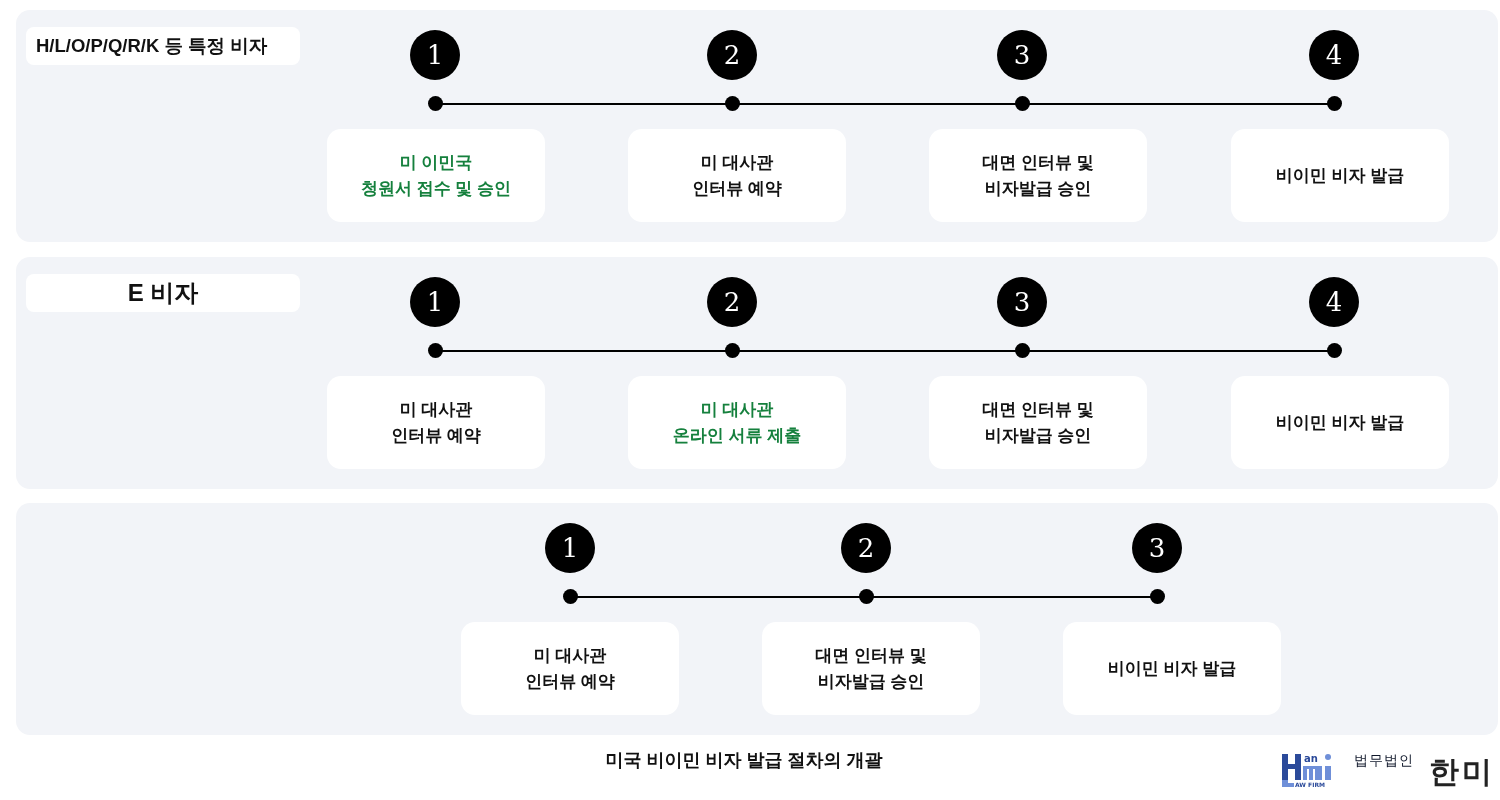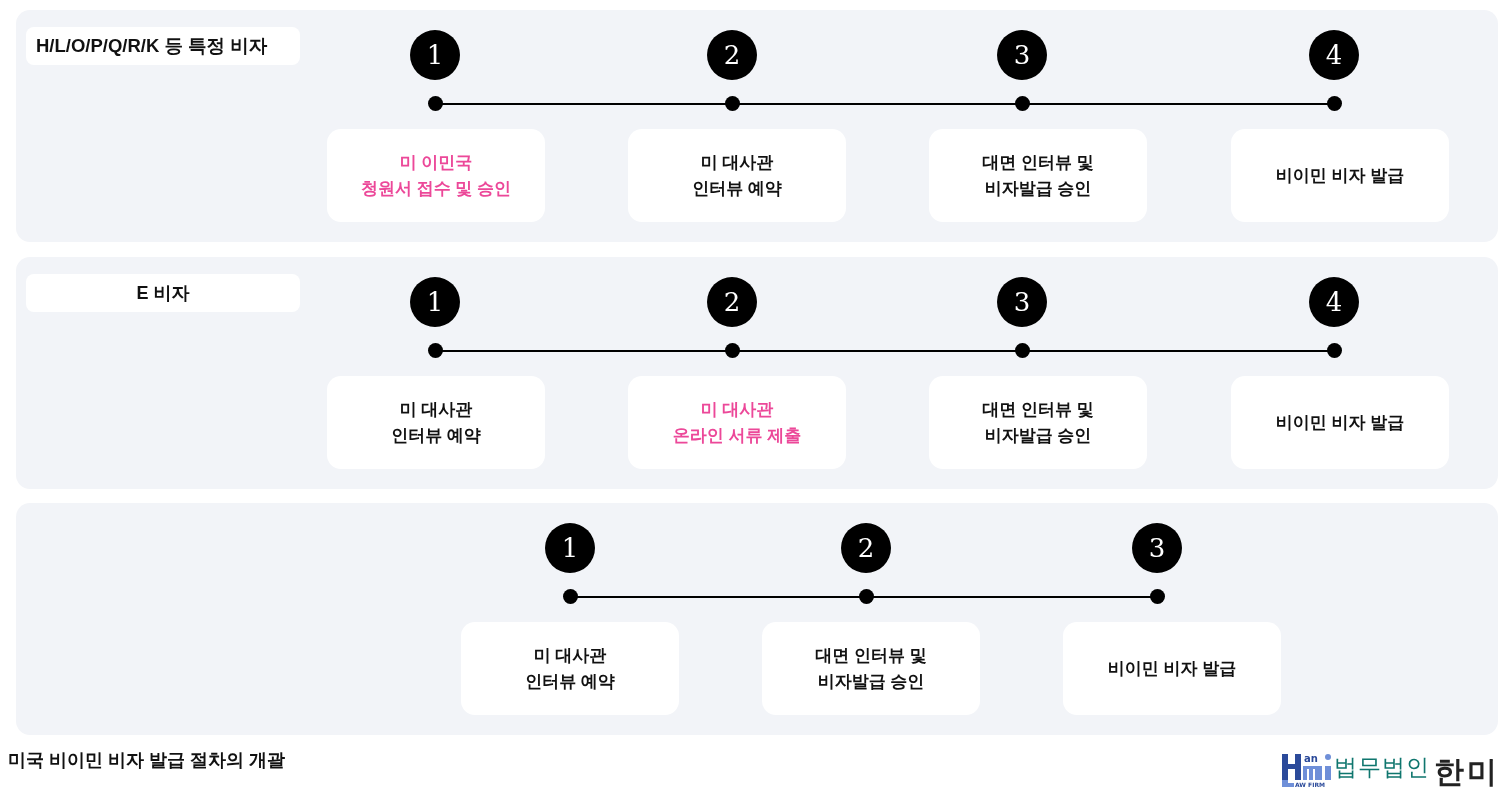--- a/index.html
+++ b/index.html
@@ -16,21 +16,21 @@
     }
     .panel-label {
       position: absolute;
       left: 10px;
       top: 17px;
       width: 274px;
       height: 38px;
       background: #ffffff;
       border-radius: 8px;
       font-weight: bold;
-      font-size: 18px;
+      font-size: 24px;
       line-height: 38px;
       text-align: center;
     }
     .panel-label.left { text-align: left; padding-left: 10px; font-size: 18.5px; }
 
     .step-num {
       position: absolute;
       width: 50px;
       height: 50px;
       margin-left: -25px;
@@ -68,52 +68,52 @@
       display: flex;
       align-items: center;
       justify-content: center;
       text-align: center;
       font-weight: bold;
       font-size: 17px;
       line-height: 26px;
       white-space: pre-line;
       color: #111111;
     }
-    .card.highlight { color: #ec4899; }
+    .card.highlight { color: #15803d; }
 
     .caption {
       position: absolute;
       top: 748px;
-      left: 8px;
+      left: 0;
       width: 1488px;
-      text-align: left;
+      text-align: center;
       font-weight: bold;
       font-size: 18px;
     }
 
     .logo {
       position: absolute;
       left: 1282px;
       top: 752px;
       height: 36px;
       display: flex;
       align-items: flex-start;
     }
     .logo-mark { width: 52px; height: 36px; position: relative; }
     .logo-text-small {
-      font-size: 23px;
-      color: #0f766e;
-      margin-left: 0;
+      font-size: 14px;
+      color: #0f172a;
+      margin-left: 20px;
       letter-spacing: 1px;
     }
     .logo-text-big {
       font-size: 30px;
       font-weight: bold;
       color: #222222;
-      margin-left: 4px;
+      margin-left: 15px;
       letter-spacing: 3px;
     }
   </style>
 </head>
 <body>
 
 <div class="panel" style="top:10px;">
   <div class="panel-label left">H/L/O/P/Q/R/K 등 특정 비자</div>
 
   <div class="track" style="left:419px; width:899px;"></div>

